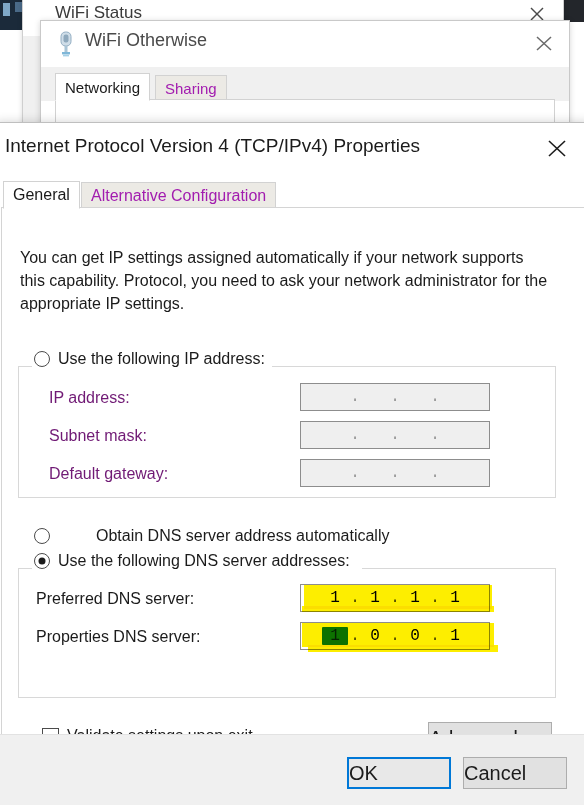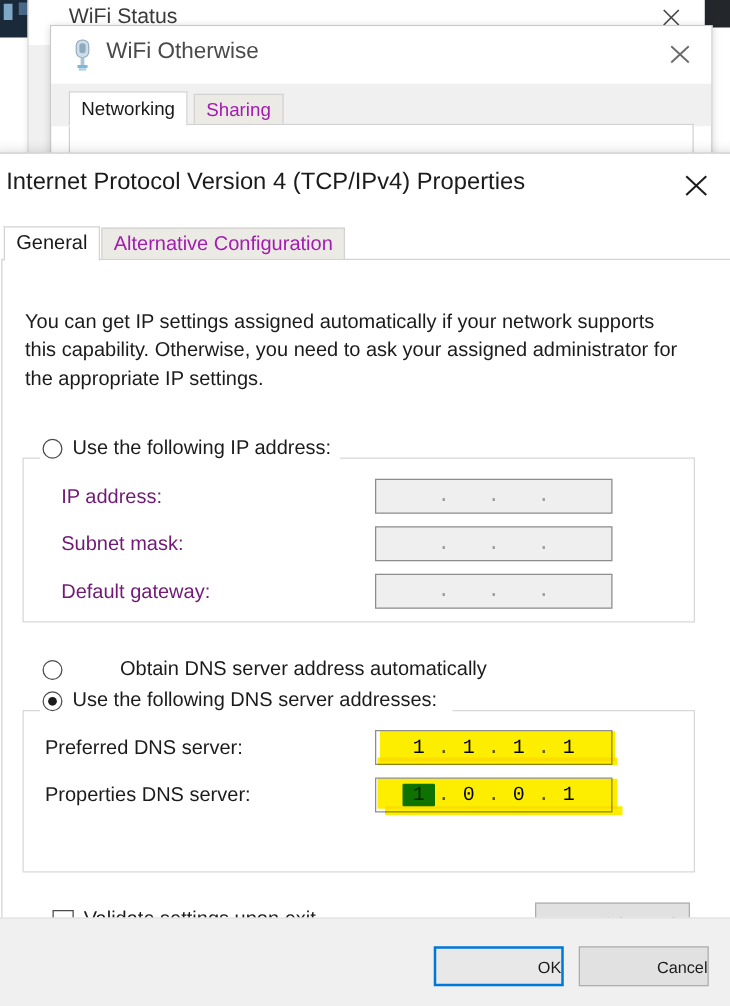--- a/index.html
+++ b/index.html
@@ -214,27 +214,26 @@
     position: absolute; display: flex; align-items: center;
     font-size: 16px; color: #1b1b1b; white-space: nowrap;
   }
   .checkbox {
     width: 17px; height: 17px; border: 1.6px solid #4b4b4b;
     background: #ffffff; box-sizing: border-box; margin-right: 8px; flex: none;
   }
 
   .btn {
     position: absolute;
-    display: flex; align-items: center; justify-content: flex-end;
-    font-size: 13px; color: #1b1b1b;
+    display: flex; align-items: center; justify-content: flex-start;
+    font-size: 20px; color: #1b1b1b;
     background: #e1e1e1;
     border: 1px solid #adadad;
     box-sizing: border-box;
     white-space: nowrap;
-    padding-left: 28px;
   }
   .btn.default {
     background: #e8e8e8;
     border: 2px solid #0078d7;
   }
 
   .footer-bar {
     position: absolute; left: 0; bottom: 0; width: 100%; height: 71px;
     background: #f0f0f0; border-top: 1px solid #e2e2e2;
   }
@@ -315,21 +314,21 @@
       <div class="tab active tab-general">
         <span>General</span>
       </div>
       <div class="tab inactive tab-altconf">
         <span>Alternative Configuration</span>
       </div>
     </div>
 
     <div class="ipv4-page">
 
-      <p class="intro-text">You can get IP settings assigned automatically if your network supports this capability. Otherwise, you need to ask your assigned administrator for the appropriate IP settings.</p>
+      <p class="intro-text">You can get IP settings assigned automatically if your network supports this capability. Protocol, you need to ask your network administrator for the appropriate IP settings.</p>
 
 
       <div class="groupbox" style="left:16px; top:158px; width:536px; height:130px;"></div>
       <div style="position:absolute; left:30px; top:142px; width:240px; height:18px; background:#ffffff;"></div>
 
       <div class="radio-row" style="left:32px; top:142px;">
         <span class="radio"></span>
         <span>Use the following IP address:</span>
       </div>
 

